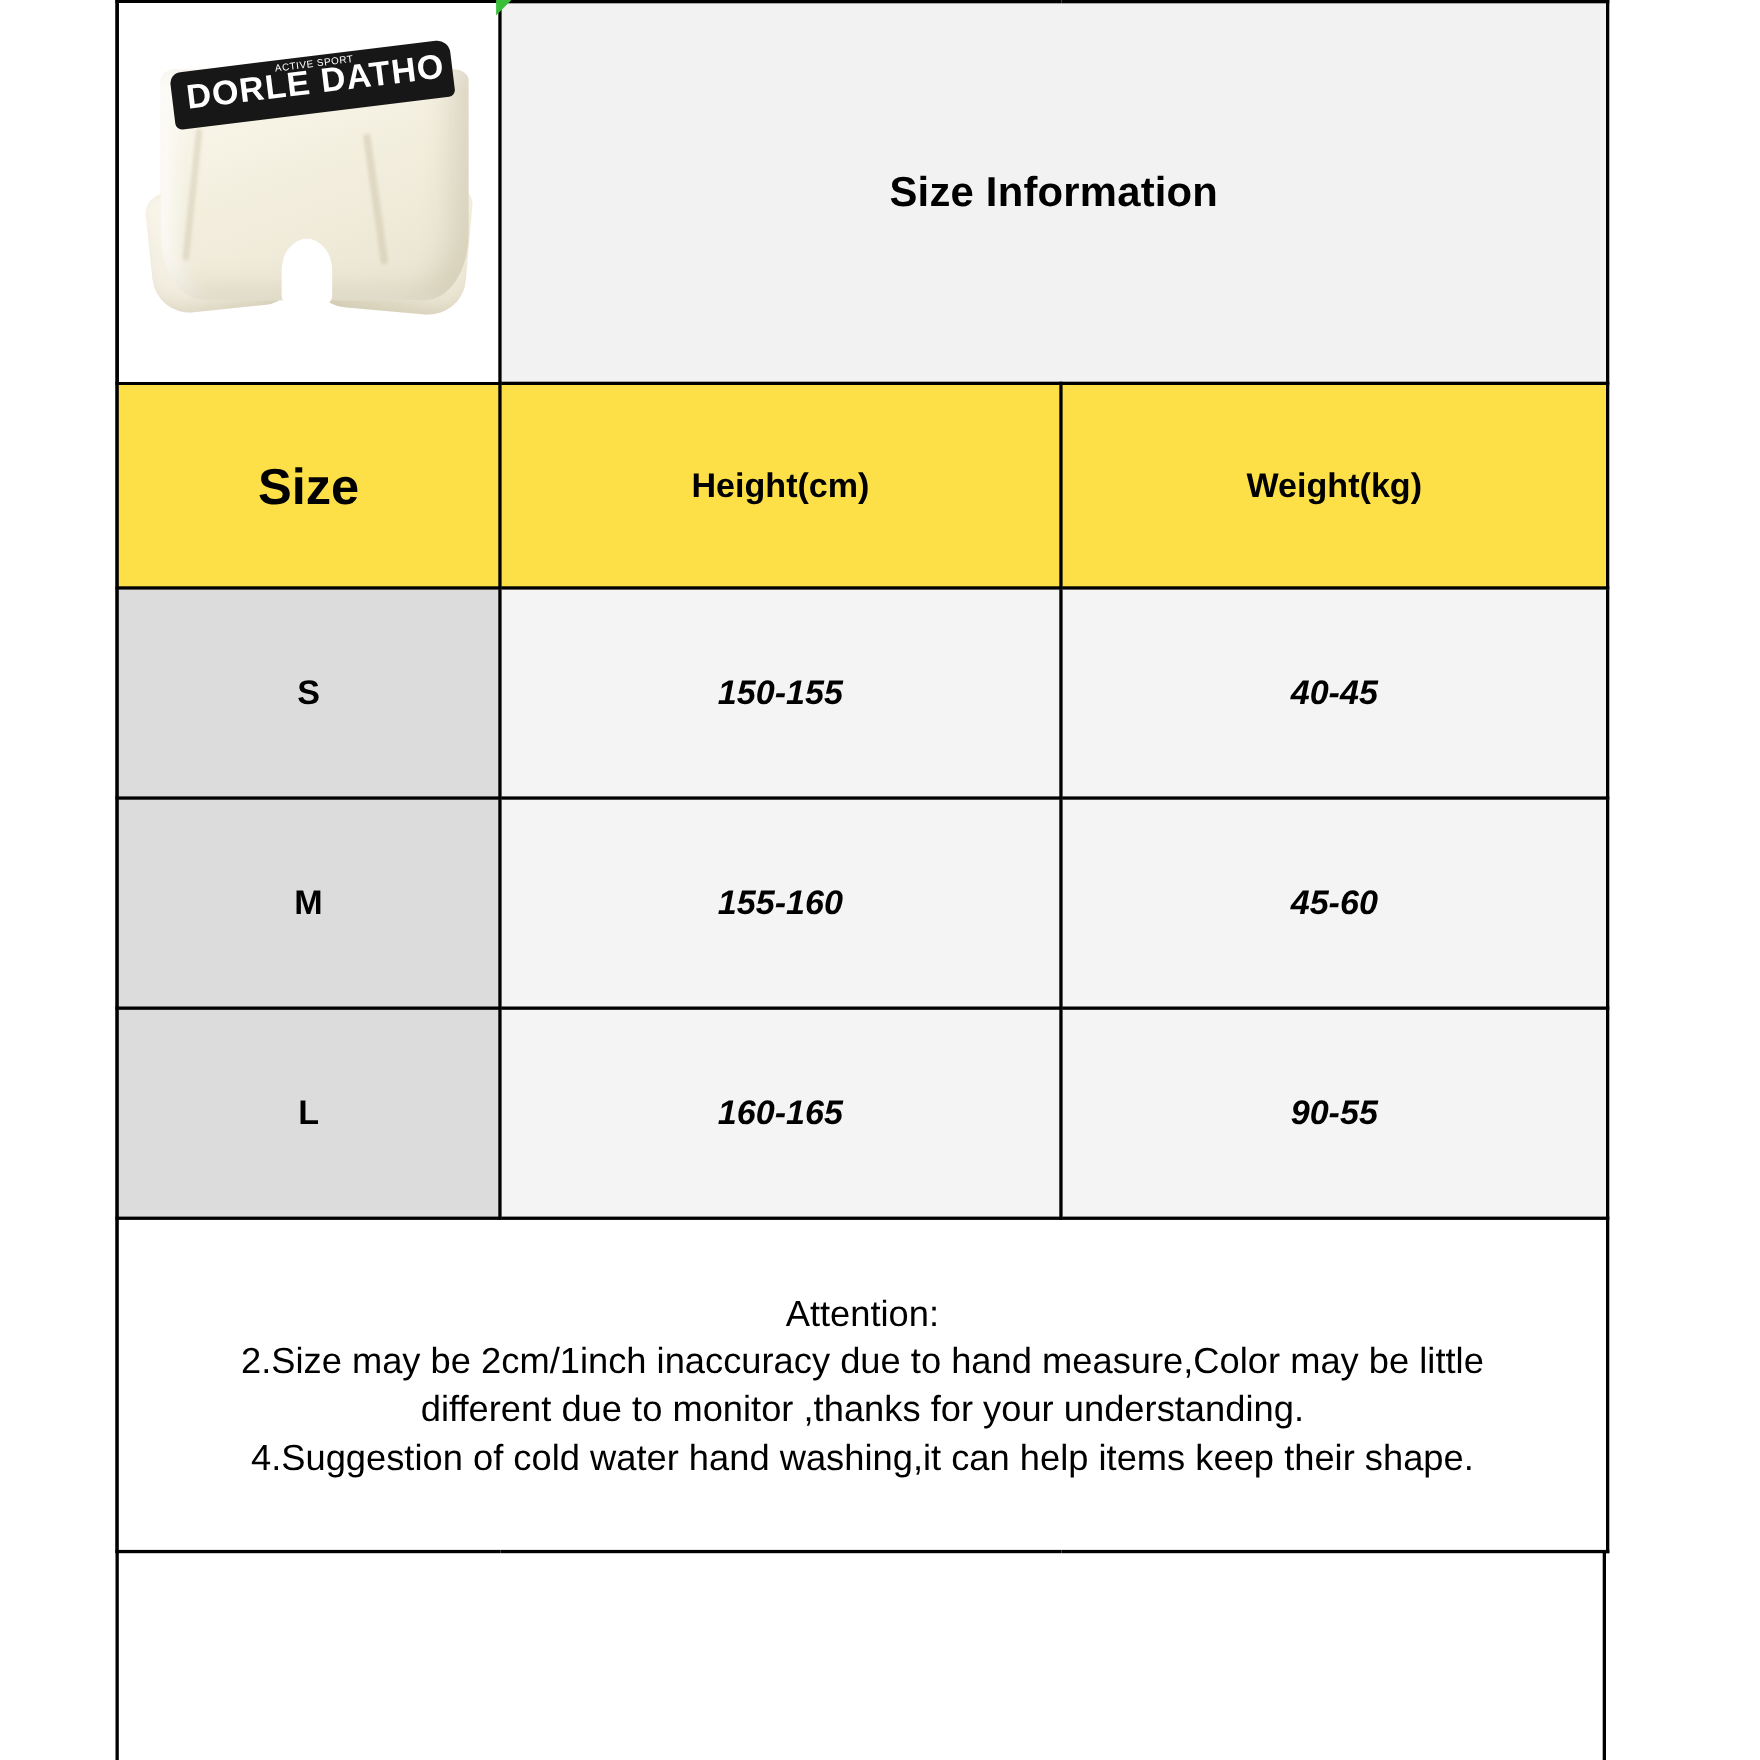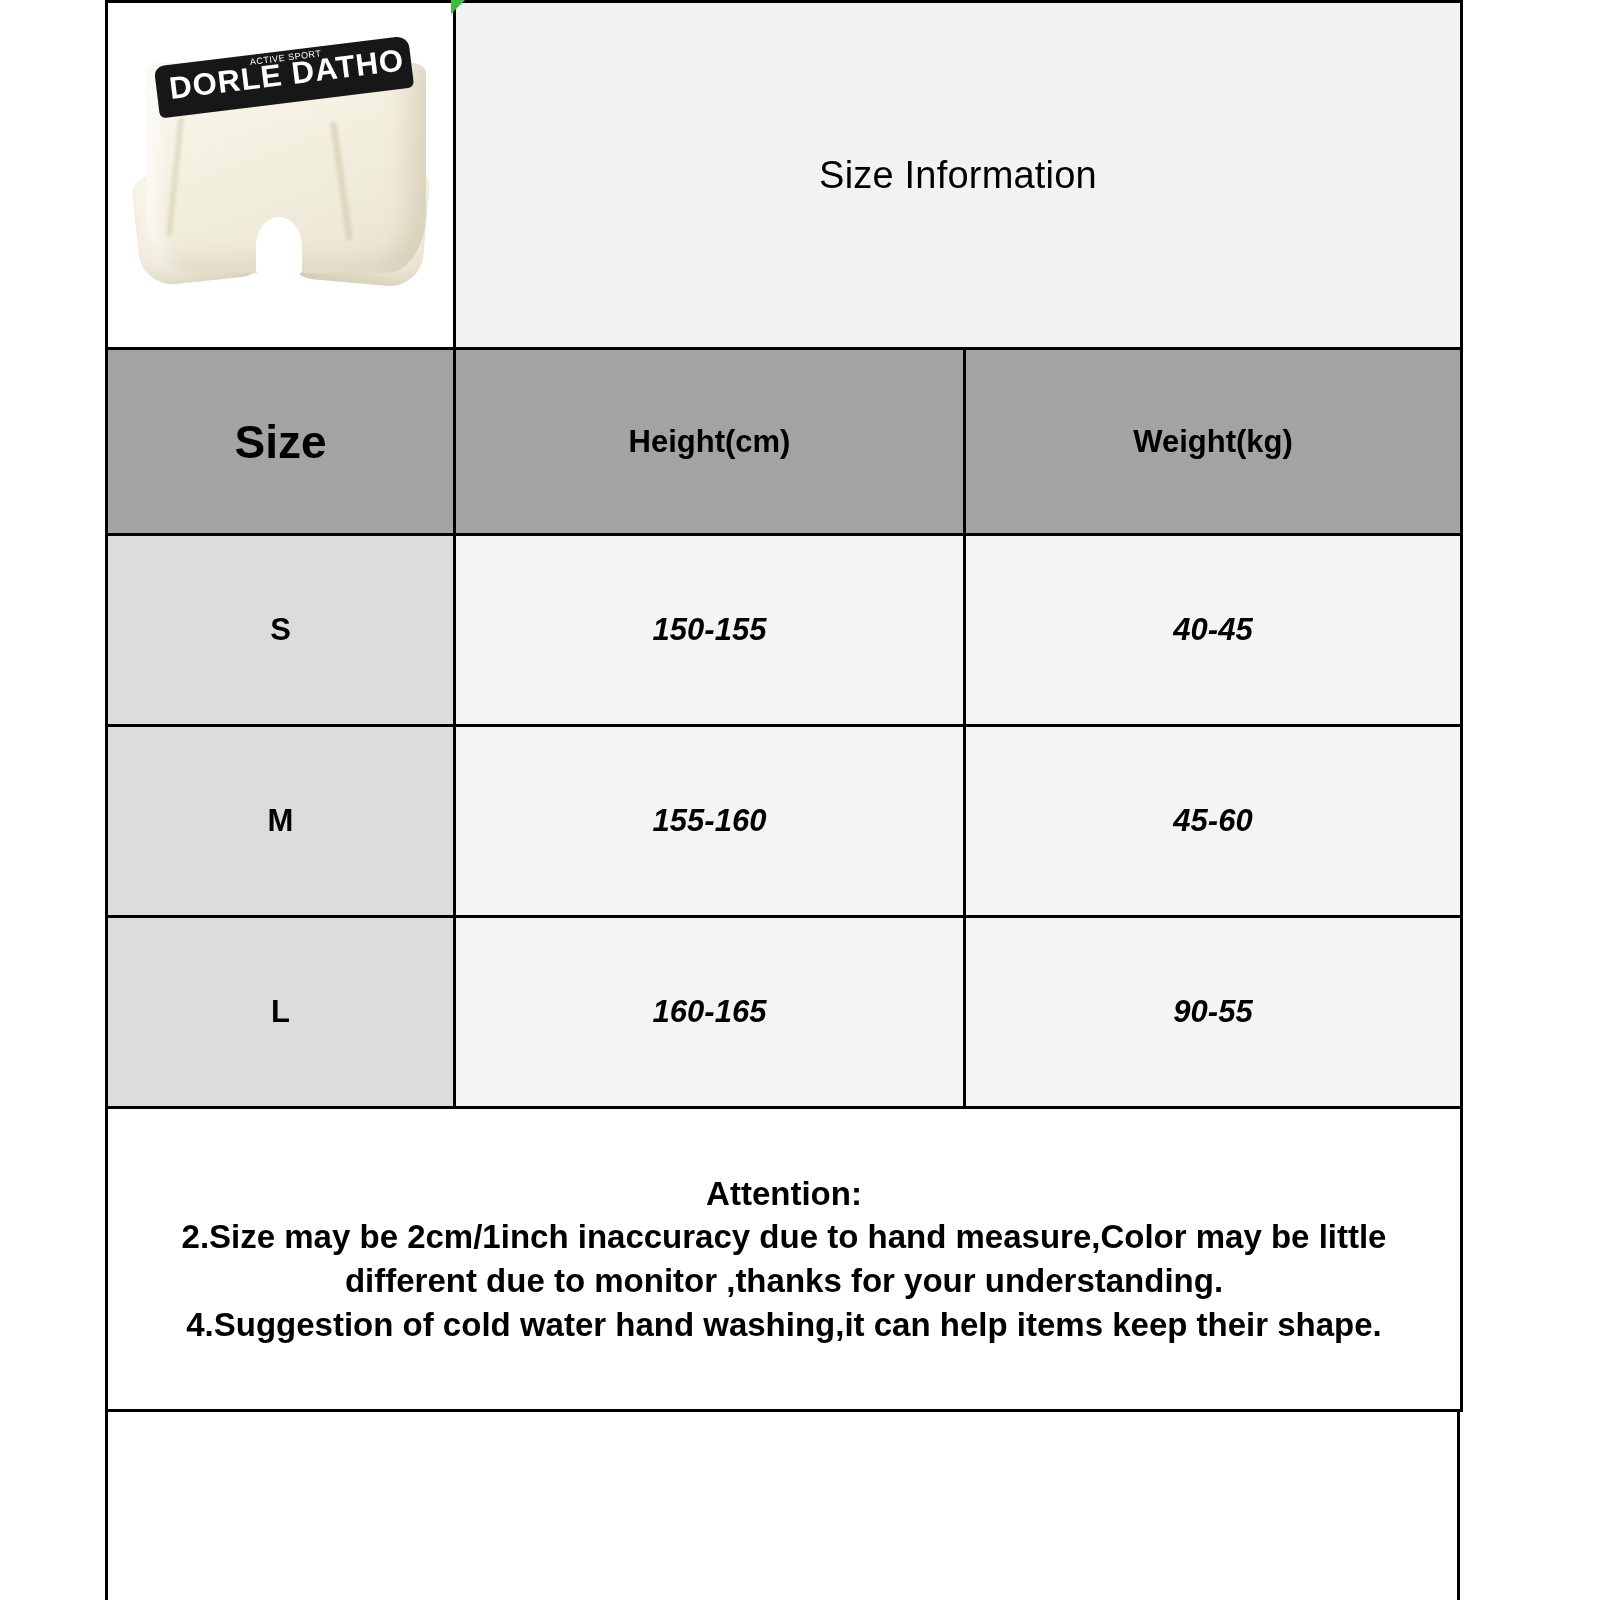--- a/index.html
+++ b/index.html
@@ -57,26 +57,26 @@
 
   .img-cell {
     height: 344px;
     background: #ffffff;
     position: relative;
   }
 
   .title-cell {
     background: #f2f2f2;
     font-size: 38px;
-    font-weight: normal;
+    font-weight: bold;
     letter-spacing: 0.2px;
   }
 
   .hdr-cell {
-    background: #a3a3a3;
+    background: #fde047;
     height: 183px;
     font-size: 31px;
     font-weight: bold;
   }
   .hdr-cell.size-hdr {
     font-size: 46px;
     font-weight: bold;
   }
 
   .row-label {
@@ -96,21 +96,21 @@
     background: #ffffff;
     text-align: left;
     padding: 8px 14px 14px 14px;
     height: 300px;
     vertical-align: top;
   }
   .note-line {
     font-size: 33px;
     line-height: 1.32;
     color: #000000;
-    font-weight: bold;
+    font-weight: normal;
   }
 
   
   .shorts {
     position: absolute;
     left: 20px;
     top: 18px;
     width: 310px;
     height: 270px;
   }

